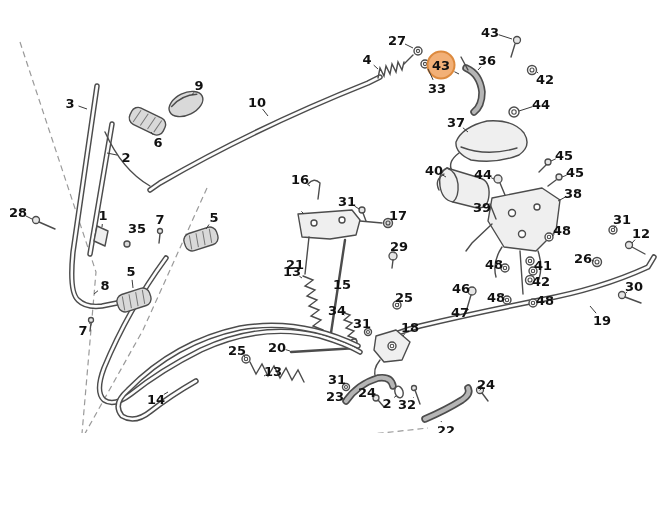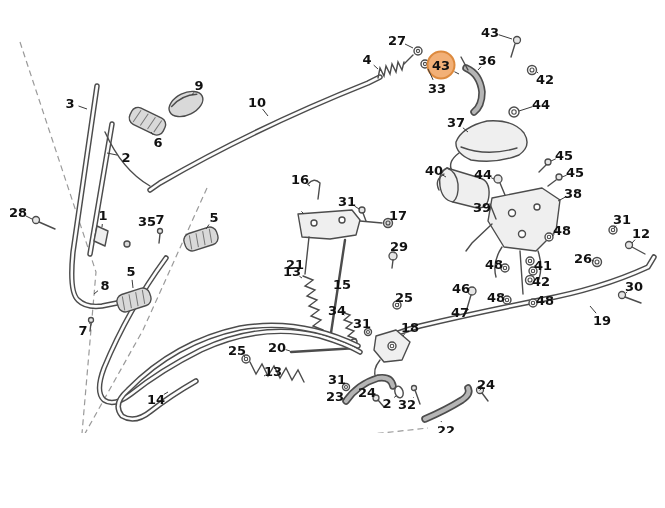--- a/index.html
+++ b/index.html
@@ -310,21 +310,21 @@
       <div class="callout" style="left: 300px; top: 179px;">16</div>
       <div class="callout" style="left: 573px; top: 193px;">38</div>
       <div class="callout" style="left: 347px; top: 201px;">31</div>
       <div class="callout" style="left: 295px; top: 220px; margin-top: 44px;">21</div>
       <div class="callout" style="left: 482px; top: 207px;">39</div>
       <div class="callout" style="left: 398px; top: 215px;">17</div>
       <div class="callout" style="left: 18px; top: 212px;">28</div>
       <div class="callout" style="left: 103px; top: 215px;">1</div>
       <div class="callout" style="left: 160px; top: 219px;">7</div>
       <div class="callout" style="left: 214px; top: 217px;">5</div>
-      <div class="callout" style="left: 137px; top: 221px; margin-left: 10px;">35</div>
+      <div class="callout" style="left: 137px; top: 228px;">35</div>
       <div class="callout" style="left: 562px; top: 230px;">48</div>
       <div class="callout" style="left: 622px; top: 219px;">31</div>
       <div class="callout" style="left: 641px; top: 233px;">12</div>
       <div class="callout" style="left: 399px; top: 246px;">29</div>
       <div class="callout" style="left: 583px; top: 258px;">26</div>
       <div class="callout" style="left: 292px; top: 271px;">13</div>
       <div class="callout" style="left: 543px; top: 265px;">41</div>
       <div class="callout" style="left: 342px; top: 284px;">15</div>
       <div class="callout" style="left: 105px; top: 285px;">8</div>
       <div class="callout" style="left: 131px; top: 271px;">5</div>

